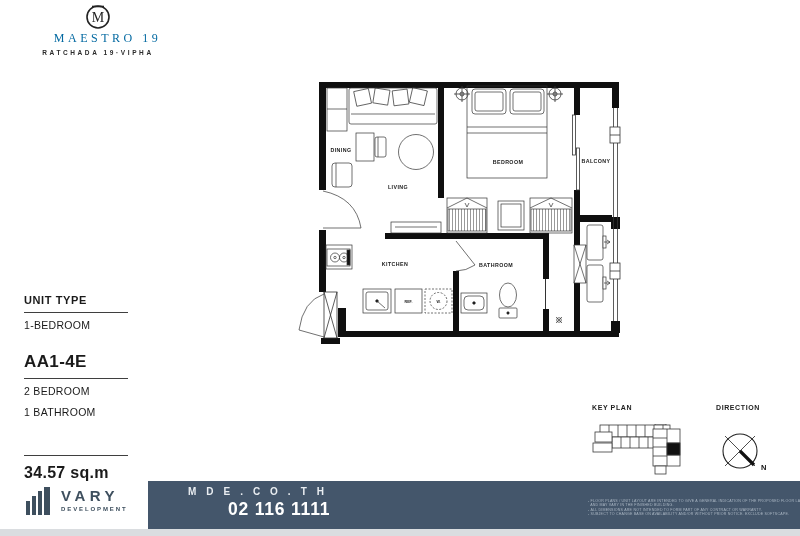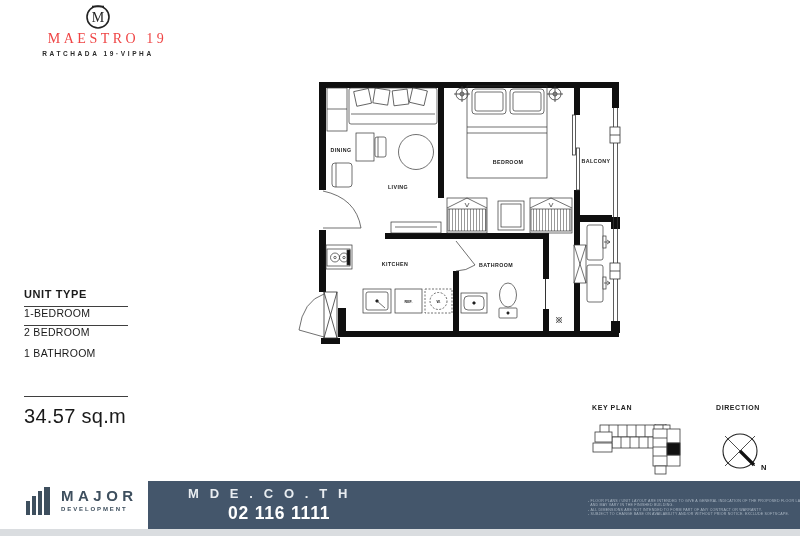--- a/index.html
+++ b/index.html
@@ -4,55 +4,55 @@
 <style>
   * { margin:0; padding:0; box-sizing:border-box; }
   body {
     width:800px; height:536px; position:relative; background:#ffffff;
     font-family:"Liberation Sans", sans-serif; color:#1a1a1a; overflow:hidden;
   }
   
   .brand { position:absolute; left:18px; top:2px; width:160px; text-align:center; }
   .brand-crest { display:block; margin:0 auto; }
   .brand-name {
-    font-family:"Liberation Serif", serif; font-size:14px; letter-spacing:3.5px;
-    color:#ef4444; white-space:nowrap; margin-top:1px;margin-left:19px;
+    font-family:"Liberation Serif", serif; font-size:12px; letter-spacing:3.5px;
+    color:#0369a1; white-space:nowrap; margin-top:1px;margin-left:19px;
   }
   .brand-sub {
     font-size:6.5px; font-weight:bold; letter-spacing:2.6px; color:#2a2a2a; margin-top:3px;
   }
   
-  .unit-info { position:absolute; left:24px; top:288px; width:105px; }
+  .unit-info { position:absolute; left:24px; top:294px; width:105px; }
   .ui-label { font-size:11px; font-weight:bold; letter-spacing:0.6px; }
   .rule { border:0; border-top:1.6px solid #3f3f3f; width:104px; margin-top:6px; }
-  .ui-value { font-size:10.5px; letter-spacing:0.3px; }
+  .ui-value { font-size:10.5px; letter-spacing:0.3px; margin-top:6px; }
   .ui-code { font-size:17px; font-weight:bold; letter-spacing:0.4px; margin-top:21px; }
   .ui-line2 { font-size:10.5px; letter-spacing:0.3px; margin-top:9px; }
   .rule-area { margin-top:37px; }
-  .ui-area { font-size:20px; font-weight:normal; letter-spacing:0.3px; margin-top:8px; }
+  .ui-area { font-size:16px; font-weight:bold; letter-spacing:0.3px; margin-top:8px; }
   
   .plan { position:absolute; left:295px; top:75px; }
   .plan text { font-family:"Liberation Sans", sans-serif; }
   
   .keyplan-label, .direction-label {
     position:absolute; top:404px; font-size:7px; font-weight:bold; letter-spacing:0.6px; color:#222;
   }
   .keyplan-label { left:592px; }
   .direction-label { left:716px; }
   .keyplan-svg { position:absolute; left:592px; top:424px; }
   .compass-svg { position:absolute; left:713px; top:430px; }
   
   .footer-bar { position:absolute; left:148px; top:481px; width:652px; height:48px; background:#44566b; }
   .footer-strip { position:absolute; left:0; top:529px; width:800px; height:7px; background:#dadde0; }
   .dev-logo { position:absolute; left:26px; top:487px; display:flex; align-items:flex-start; }
   .dev-text { margin-left:9px; color:#3e4f5e; }
   .dev-name { font-size:15px; font-weight:bold; letter-spacing:4.5px; }
   .dev-sub { font-size:6px; font-weight:bold; letter-spacing:1.9px; margin-top:2px; }
   .contact { position:absolute; left:188px; top:486px; color:#ffffff; }
-  .website { font-size:13px; font-weight:bold; letter-spacing:3.6px; color:#e9edf1; }
+  .website { font-size:10px; font-weight:bold; letter-spacing:3.6px; color:#e9edf1; }
   .phone { font-size:17.5px; font-weight:bold; letter-spacing:0.8px; margin-top:2px;margin-left:40px; }
   .disclaimer { position:absolute; left:588px; top:499px; width:208px; color:#aab6c3; }
   .disclaimer div { font-size:3.6px; line-height:4.3px; letter-spacing:0.2px; white-space:pre; }
 </style>
 </head>
 <body>
 
 <div class="brand">
   <svg class="brand-crest" width="30" height="28" viewBox="0 0 30 28">
     <circle cx="15" cy="15" r="11" fill="none" stroke="#222" stroke-width="1.6"></circle>
@@ -60,20 +60,21 @@
     <text x="15" y="20" text-anchor="middle" font-family="Liberation Serif, serif" font-size="14" fill="#222">M</text>
   </svg>
   <div class="brand-name">MAESTRO 19</div>
   <div class="brand-sub">RATCHADA 19·VIPHA</div>
 </div>
 
 <div class="unit-info">
   <div class="ui-label">UNIT TYPE</div>
   <hr class="rule">
   <div class="ui-value">1-BEDROOM</div>
+  <div class="ui-code">AA1-4E</div>
   <hr class="rule">
   <div class="ui-value">2 BEDROOM</div>
   <div class="ui-line2">1 BATHROOM</div>
   <hr class="rule rule-area">
   <div class="ui-area">34.57 sq.m</div>
 </div>
 
 <svg class="plan" width="350" height="275" viewBox="0 0 350 275">
   <defs>
     <pattern id="hatch" width="3" height="4" patternUnits="userSpaceOnUse">
@@ -292,21 +293,21 @@
 <div class="dev-logo">
   <svg width="26" height="30" viewBox="0 0 26 30">
     <g fill="#3e4f5e">
       <rect x="0" y="14" width="4" height="14"></rect>
       <rect x="6" y="9" width="4" height="19"></rect>
       <rect x="12" y="4" width="4" height="24"></rect>
       <rect x="18" y="0" width="6" height="28"></rect>
     </g>
   </svg>
   <div class="dev-text">
-    <div class="dev-name">MAJOR</div>
+    <div class="dev-name">VARY</div>
     <div class="dev-sub">DEVELOPMENT</div>
   </div>
 </div>
 
 <div class="contact">
   <div class="website">M D E . C O . T H</div>
   <div class="phone">02 116 1111</div>
 </div>
 
 <div class="disclaimer">

